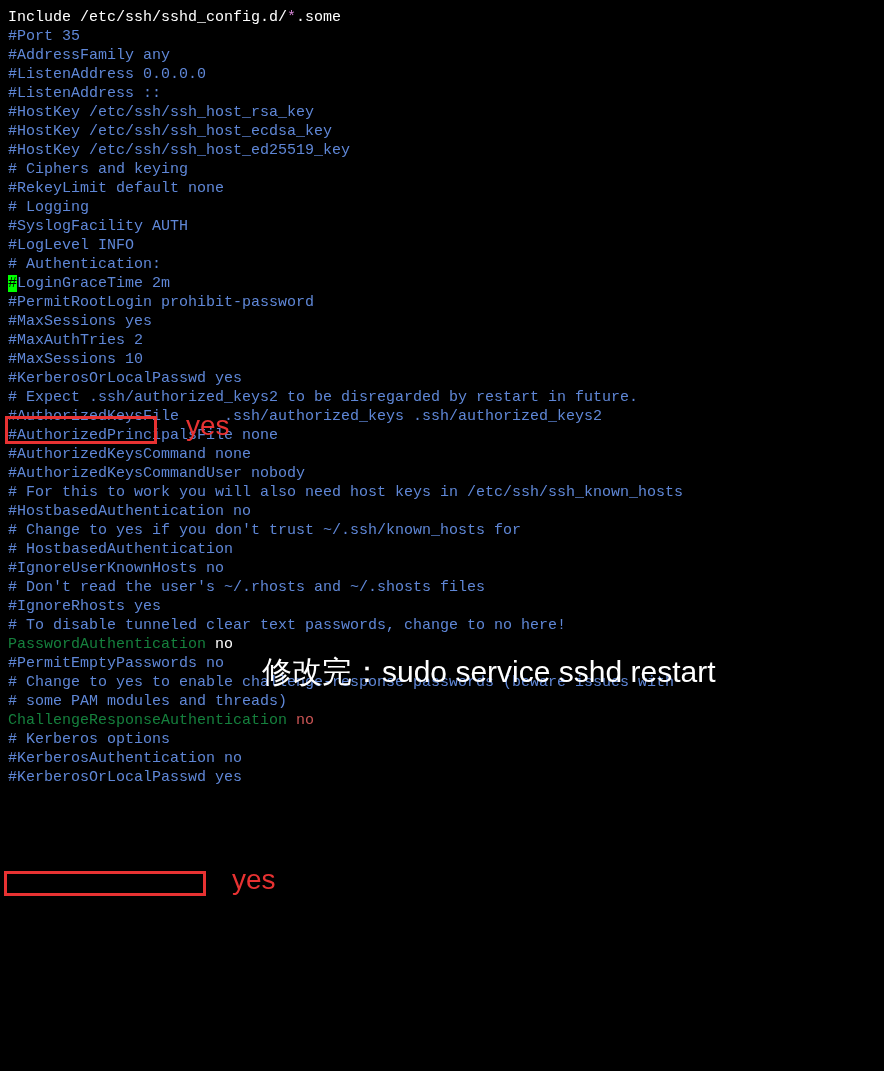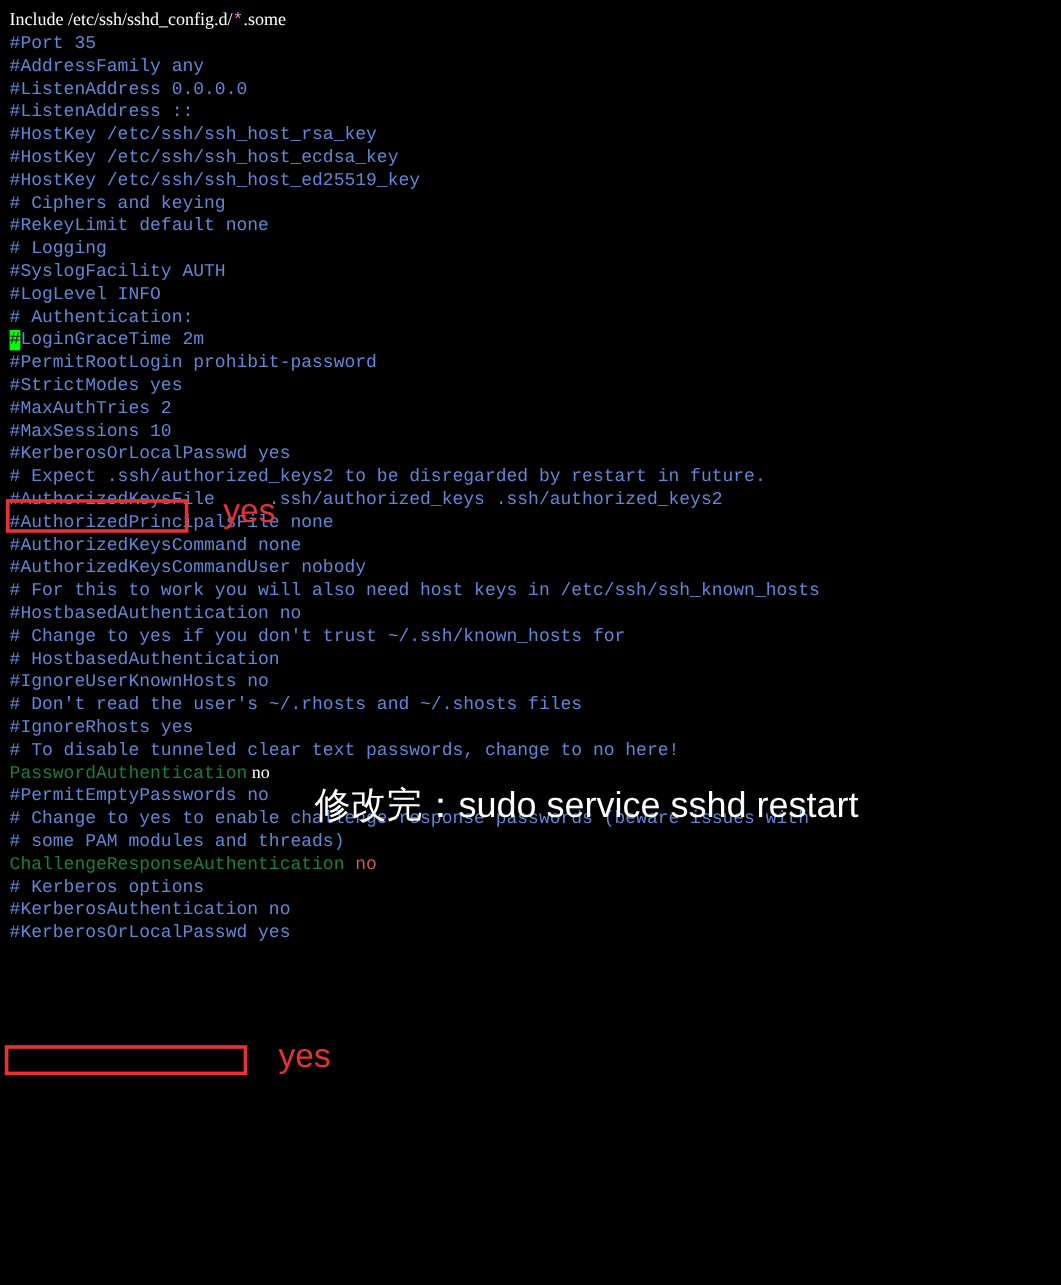--- a/index.html
+++ b/index.html
@@ -17,21 +17,20 @@
       width: 884px;
       height: 1071px;
       overflow: hidden;
     }
     .line {
       white-space: pre;
       color: #5f87d7;
     }
     .white {
       color: #ffffff;
-      font-family: Liberation Serif, serif;
     }
     .pink {
       color: #d787d7;
     }
     .yellow {
       color: #15803d;
     }
     .red-text {
       color: #cc5555;
     }
@@ -100,21 +99,21 @@
 <div class="line">#RekeyLimit default none</div>
 <div class="line"></div>
 <div class="line"># Logging</div>
 <div class="line">#SyslogFacility AUTH</div>
 <div class="line">#LogLevel INFO</div>
 <div class="line"></div>
 <div class="line"># Authentication:</div>
 <div class="line"></div>
 <div class="line"><span class="green-bg">#</span><span>LoginGraceTime 2m</span></div>
 <div class="line">#PermitRootLogin prohibit-password</div>
-<div class="line">#StrictModes yes</div>
+<div class="line">#MaxSessions yes</div>
 <div class="line">#MaxAuthTries 2</div>
 <div class="line">#MaxSessions 10</div>
 <div class="line"></div>
 <div class="line">#KerberosOrLocalPasswd yes</div>
 <div class="line"></div>
 <div class="line"># Expect .ssh/authorized_keys2 to be disregarded by restart in future.</div>
 <div class="line">#AuthorizedKeysFile     .ssh/authorized_keys .ssh/authorized_keys2</div>
 <div class="line"></div>
 <div class="line">#AuthorizedPrincipalsFile none</div>
 <div class="line"></div>

